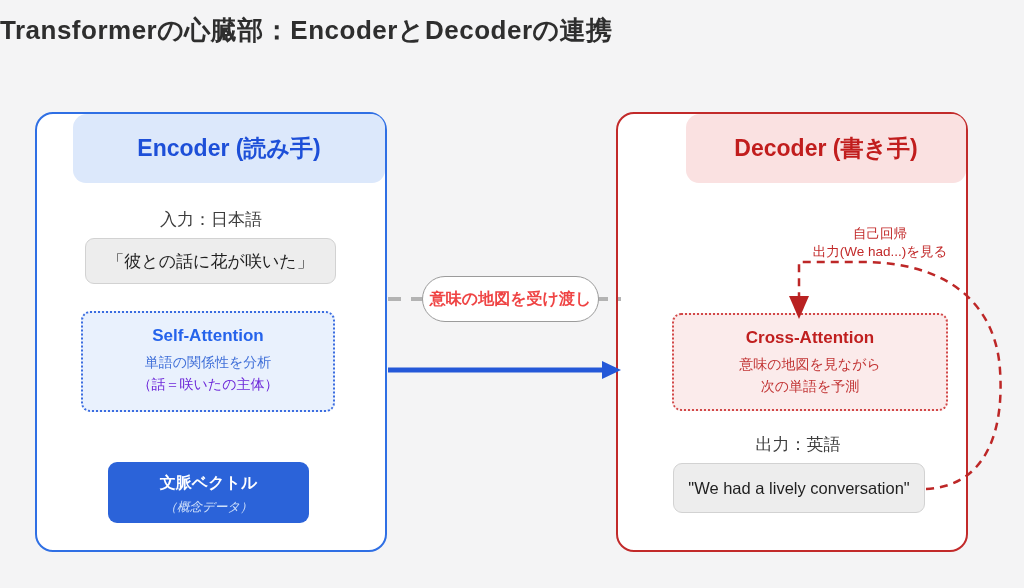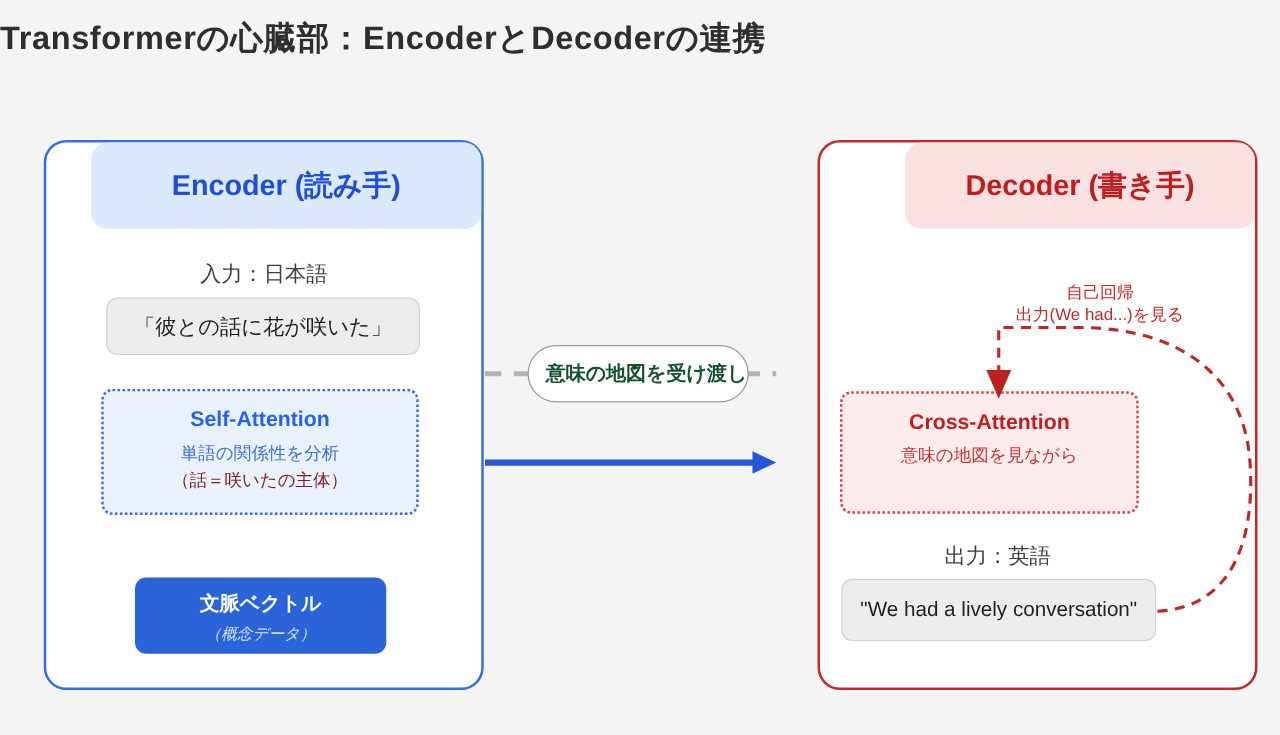--- a/index.html
+++ b/index.html
@@ -19,21 +19,21 @@
     font-size:26px;font-weight:bold;color:#2e2e2e;
     letter-spacing:.5px;
   }
   
   .panel{
     position:absolute;top:112px;width:352px;height:440px;
     background:#ffffff;border-radius:18px;
     box-sizing:border-box;z-index:1;
   }
   .panel.encoder{left:35px;border:2.5px solid #2f6fe4;}
-  .panel.decoder{left:654px;border:2.5px solid #c22a2a;padding-left:32px;}
+  .panel.decoder{left:616px;border:2.5px solid #c22a2a;padding-left:32px;}
   .panel-header{
     height:69px;display:flex;align-items:center;justify-content:center;
     font-size:23px;font-weight:bold;
     border-radius:14px 14px 13px 13px;
     margin-left:36px;
   }
   .encoder .panel-header{background:#dce8fb;color:#1d4fd8;}
   .decoder .panel-header{background:#fae1e1;color:#c11d1d;}
   
   .section-label{
@@ -48,45 +48,45 @@
   }
   .dotted-box{
     position:absolute;box-sizing:border-box;border-radius:9px;
     text-align:center;z-index:2;
   }
   .dotted-box.blue{
     left:81px;top:311px;width:254px;height:101px;
     background:#e9f1fd;border:2px dotted #3a6ce0;
   }
   .dotted-box.red{
-    left:672px;top:313px;width:239px;height:98px;
+    left:672px;top:313px;width:276px;height:98px;
     background:#fbebeb;border:2px dotted #d24747;
   }
   .dotted-box .db-title{font-size:17px;font-weight:bold;margin-top:13px;}
   .dotted-box.blue .db-title{color:#2563eb;}
   .dotted-box.red .db-title{color:#c01f1f;}
   .dotted-box .db-line1{font-size:14px;margin-top:8px;}
   .dotted-box.blue .db-line1{color:#3f6fd8;}
   .dotted-box.red .db-line1{color:#c23535;}
   .dotted-box .db-line2{font-size:14px;margin-top:4px;}
-  .dotted-box.blue .db-line2{color:#7f1d1d;}
+  .dotted-box.blue .db-line2{color:#6d28d9;}
   .dotted-box.red .db-line2{color:#c23535;}
   .vector-box{
     position:absolute;left:108px;top:462px;width:201px;height:61px;
     background:#2b63d9;border-radius:9px;text-align:center;z-index:2;
   }
   .vector-box .vb-title{font-size:16px;font-weight:bold;color:#ffffff;margin-top:11px;}
   .vector-box .vb-sub{font-size:12.5px;color:#cfe0fa;margin-top:5px;font-style:italic;}
   
   .pill{
     position:absolute;left:422px;top:276px;width:177px;height:46px;
     box-sizing:border-box;background:#ffffff;
     border:1.5px solid #9b9b9b;border-radius:24px;
-    display:flex;align-items:center;justify-content:flex-end;
-    font-size:16px;font-weight:bold;color:#14532d;z-index:3;
+    display:flex;align-items:center;justify-content:center;
+    font-size:16px;font-weight:bold;color:#ef4444;z-index:3;
   }
   
   .annotation{
     position:absolute;left:775px;top:225px;width:210px;
     text-align:center;font-size:13.5px;line-height:1.35;
     color:#c22a2a;z-index:3;
   }
   
   .overlay{
     position:absolute;left:0;top:0;width:1024px;height:588px;
@@ -124,20 +124,21 @@
 
   <div class="panel decoder">
     <div class="panel-header">
       <span>Decoder (書き手)</span>
     </div>
   </div>
 
   <div class="dotted-box red">
     <div class="db-title">Cross-Attention</div>
     <div class="db-line1">意味の地図を見ながら</div>
+    <div class="db-line2">次の単語を予測</div>
   </div>
 
   <div class="section-label" style="left:622px;top:433px;">出力：英語</div>
 
   <div class="gray-box" style="left:673px;top:463px;width:252px;height:50px;font-size:16.5px;">"We had a lively conversation"</div>
 
   <svg class="overlay" viewBox="0 0 1024 588" xmlns="http://www.w3.org/2000/svg">
 
     <line x1="388" y1="299" x2="621" y2="299" stroke="#b3b3b3" stroke-width="4" stroke-dasharray="13 10"></line>
 

